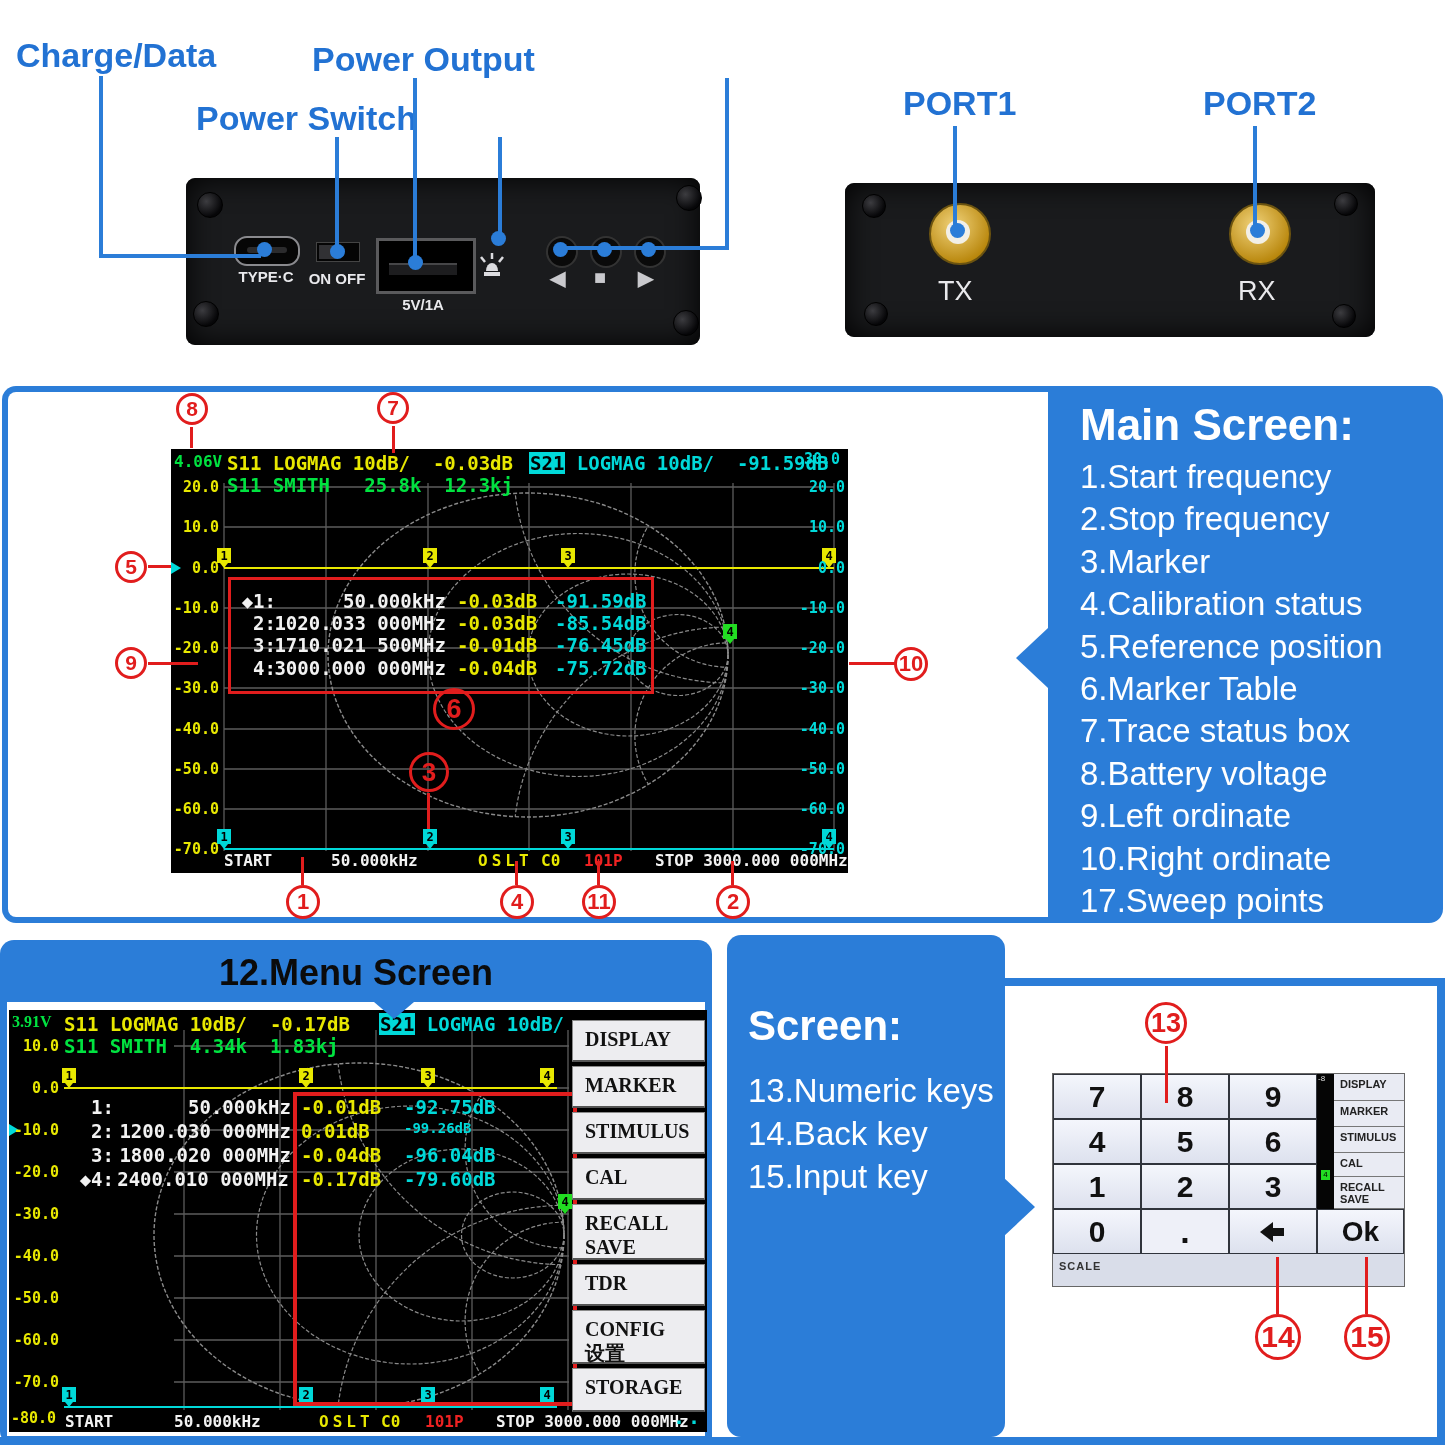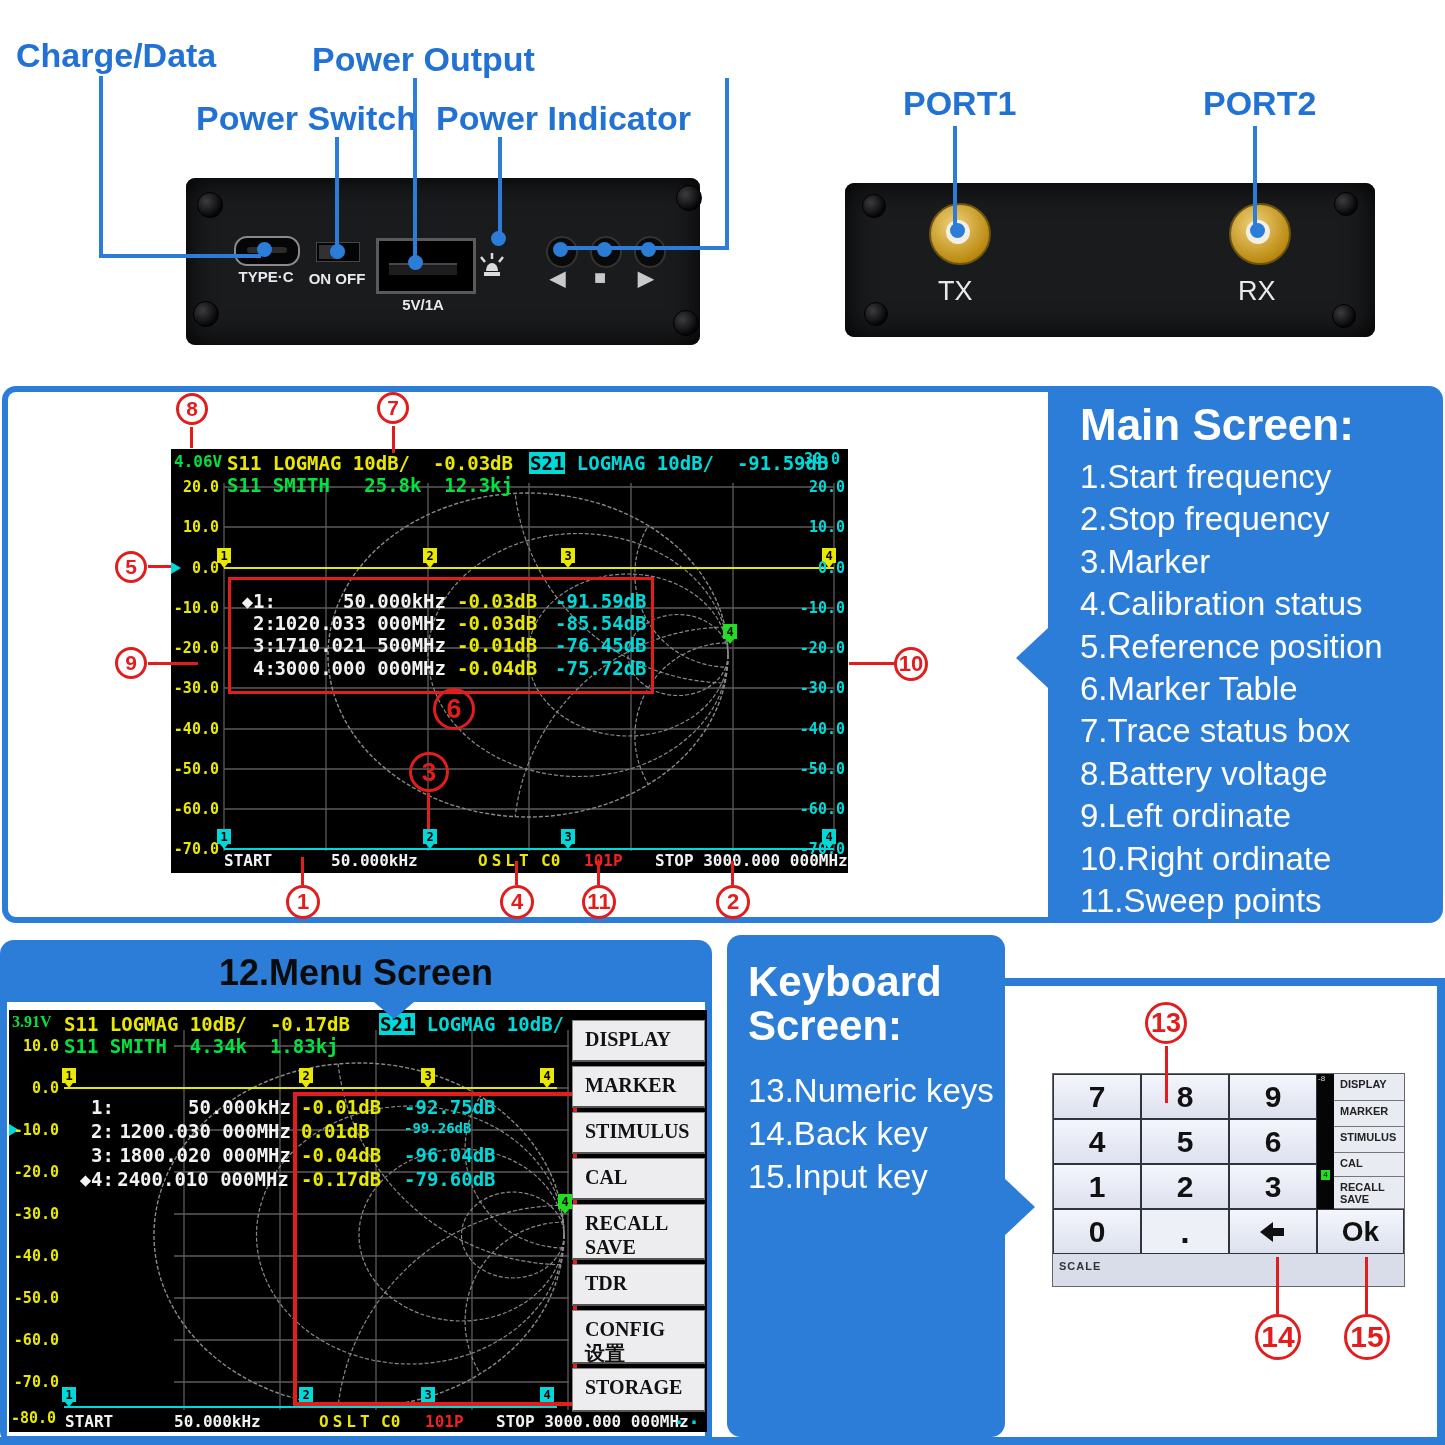--- a/index.html
+++ b/index.html
@@ -94,21 +94,20 @@
   <div class="sma" style="left:1229px;top:203px;">
       <div class="pin"></div>
       <div class="hole"></div>
     </div>
   <div class="devtext" style="left:938px;top:276px;font-size:27px;font-weight:normal;">TX</div>
   <div class="devtext" style="left:1238px;top:276px;font-size:27px;font-weight:normal;">RX</div>
 
   <div class="lbl" style="left:16px;top:36px;">Charge/Data</div>
   <div class="lbl" style="left:196px;top:99px;">Power Switch</div>
   <div class="lbl" style="left:312px;top:40px;">Power Output</div>
-  <div class="lbl" style="left:436px;top:99px;">Power Indicator</div>
   <div class="lbl" style="left:903px;top:84px;">PORT1</div>
   <div class="lbl" style="left:1203px;top:84px;">PORT2</div>
 
   <div class="blueline" style="left:99px;top:76px;width:4px;height:182px;"></div>
   <div class="blueline" style="left:99px;top:254px;width:162px;height:4px;"></div>
   <div class="blueline" style="left:335px;top:137px;width:4px;height:110px;"></div>
   <div class="blueline" style="left:413px;top:78px;width:4px;height:184px;"></div>
   <div class="blueline" style="left:498px;top:137px;width:4px;height:99px;"></div>
   <div class="blueline" style="left:725px;top:78px;width:4px;height:172px;"></div>
   <div class="blueline" style="left:560px;top:246px;width:169px;height:4px;"></div>
@@ -132,21 +131,21 @@
       <div class="legend-item" style="left:1080px;top:458px;">1.Start frequency</div>
       <div class="legend-item" style="left:1080px;top:500.4px;">2.Stop frequency</div>
       <div class="legend-item" style="left:1080px;top:542.8px;">3.Marker</div>
       <div class="legend-item" style="left:1080px;top:585.2px;">4.Calibration status</div>
       <div class="legend-item" style="left:1080px;top:627.6px;">5.Reference position</div>
       <div class="legend-item" style="left:1080px;top:670px;">6.Marker Table</div>
       <div class="legend-item" style="left:1080px;top:712.4px;">7.Trace status box</div>
       <div class="legend-item" style="left:1080px;top:754.8px;">8.Battery voltage</div>
       <div class="legend-item" style="left:1080px;top:797.2px;">9.Left ordinate</div>
       <div class="legend-item" style="left:1080px;top:839.5999999999999px;">10.Right ordinate</div>
-      <div class="legend-item" style="left:1080px;top:882px;">11.Sweep points</div>
+      <div class="legend-item" style="left:1080px;top:882px;">17.Sweep points</div>
     </div>
 
   <div class="vna" id="vna-main" style="left:171px;top:449px;width:677px;height:424px;">
       <svg width="677" height="424" style="position:absolute;left:0;top:0;">
         <defs>
           <clipPath id="vna-mainclip">
             <ellipse cx="357" cy="206" rx="200" ry="162"></ellipse>
           </clipPath>
         </defs>
         <line x1="53" y1="34" x2="53" y2="402" stroke="#5c5c5c" stroke-width="1.3"></line>
@@ -364,21 +363,20 @@
       <div class="mbtn" style="left:563px;top:194px;width:133px;height:56px;">RECALL
 SAVE</div>
       <div class="mbtn" style="left:563px;top:254px;width:133px;height:42px;">TDR</div>
       <div class="mbtn" style="left:563px;top:300px;width:133px;height:54px;">CONFIG
 设置</div>
       <div class="mbtn" style="left:563px;top:358px;width:133px;height:44px;">STORAGE</div>
     </div>
 
   <div class="panel" style="left:727px;top:935px;width:278px;height:502px;border-radius:14px;"></div>
   <div class="notch" style="left:1003px;top:1177px;border-left:32px solid #2b7dd8;border-top:30px solid transparent;border-bottom:30px solid transparent;"></div>
-  <div class="legend-title" style="left:748px;top:958px;font-size:42px;">Keyboard</div>
   <div class="legend-title" style="left:748px;top:1002px;font-size:42px;">Screen:</div>
   <div id="keyboard-legend-items">
       <div class="legend-item" style="left:748px;top:1072px;">13.Numeric keys</div>
       <div class="legend-item" style="left:748px;top:1115px;">14.Back key</div>
       <div class="legend-item" style="left:748px;top:1158px;">15.Input key</div>
     </div>
 
   <div class="panel" style="left:1005px;top:978px;width:440px;height:8px;"></div>
   <div class="panel" style="left:1437px;top:978px;width:8px;height:467px;"></div>
   <div class="panel" style="left:0px;top:1437px;width:1445px;height:8px;"></div>

